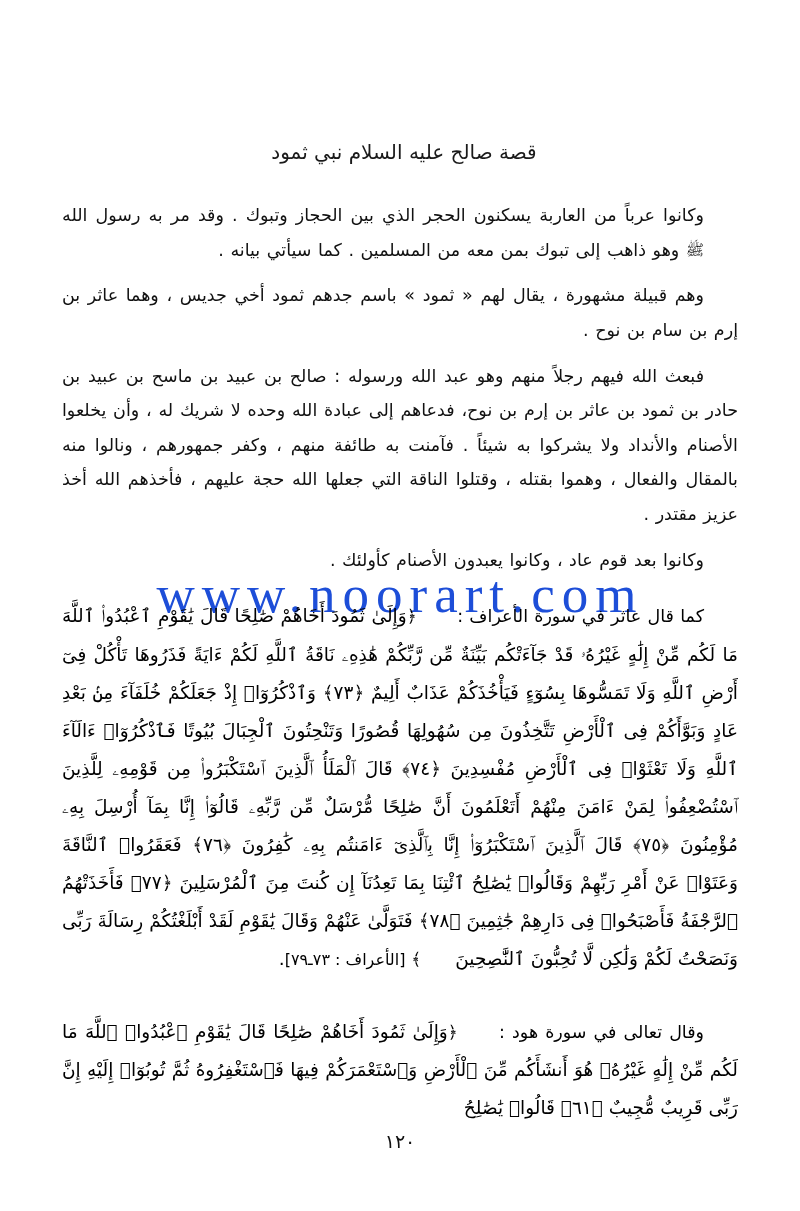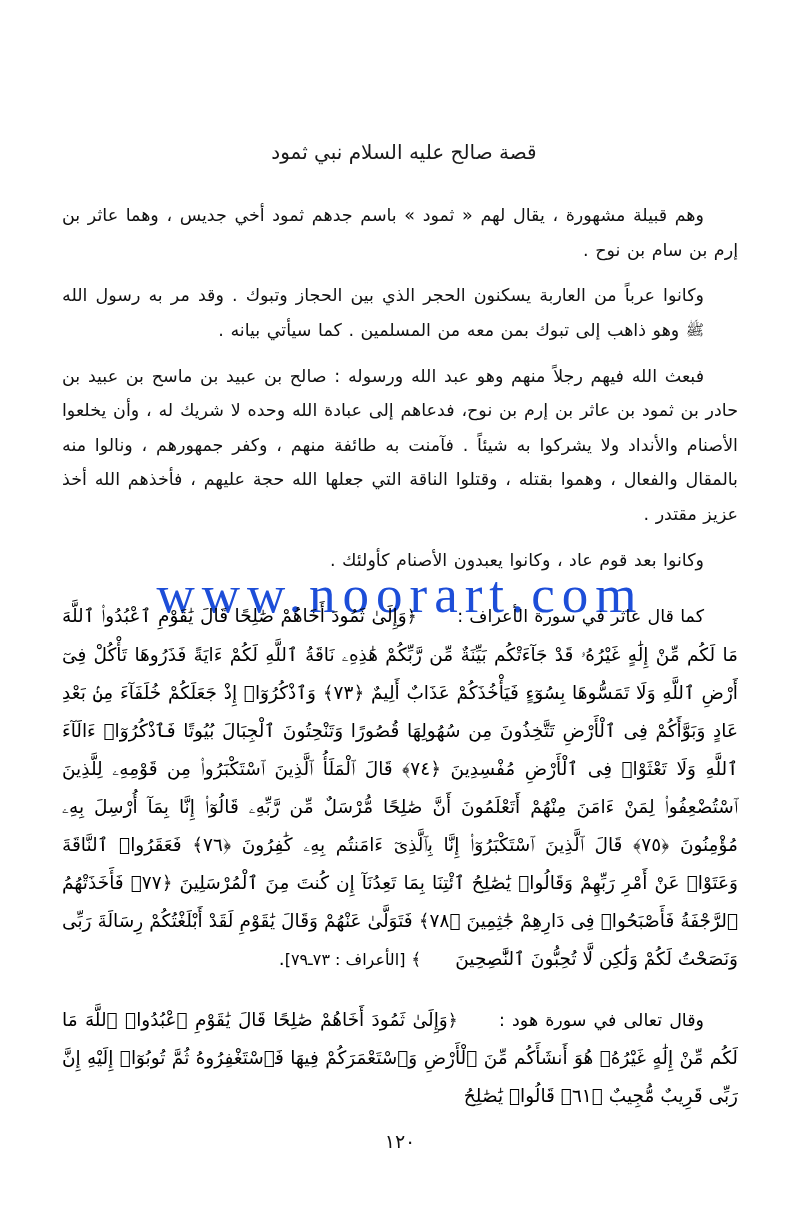--- a/index.html
+++ b/index.html
@@ -119,21 +119,21 @@
   .quran-block .ornament {
     font-size: 17px;
     display: inline-block;
   }
   .quran-ref {
     font-size: 16px;
     white-space: nowrap;
   }
 
   .quran-group-1 { margin-top: 20px; }
-  .quran-group-2 { margin-top: 22px; }
+  .quran-group-2 { margin-top: 34px; }
 
   
   .page-number {
     position: absolute;
     top: 1130px;
     left: 0;
     width: 800px;
     text-align: center;
     font-family: "DejaVu Sans", sans-serif;
     font-size: 19px;
@@ -148,23 +148,23 @@
 <div class="page">
 
   <div class="watermark">www.noorart.com</div>
 
   <div class="content">
 
     <h1 class="chapter-title">قصة صالح عليه السلام نبي ثمود</h1>
 
     <div class="body-block">
 
+      <p class="para"><span>وكانوا عرباً من العاربة يسكنون الحجر الذي بين الحجاز وتبوك .  وقد مر به رسول الله </span><span class="sallam">ﷺ</span><span> وهو ذاهب إلى تبوك بمن معه من المسلمين . كما سيأتي بيانه .</span></p>
+
       <p class="para"><span>وهم قبيلة مشهورة ، يقال لهم « ثمود » باسم جدهم ثمود أخي جديس ، وهما عاثر بن إرم بن سام بن نوح .</span></p>
-
-      <p class="para"><span>وكانوا عرباً من العاربة يسكنون الحجر الذي بين الحجاز وتبوك .  وقد مر به رسول الله </span><span class="sallam">ﷺ</span><span> وهو ذاهب إلى تبوك بمن معه من المسلمين . كما سيأتي بيانه .</span></p>
 
       <p class="para"><span>فبعث الله فيهم رجلاً منهم وهو عبد الله ورسوله :  صالح بن عبيد بن ماسح بن عبيد بن حادر بن ثمود بن عاثر بن إرم بن نوح، فدعاهم إلى عبادة الله وحده لا شريك له ، وأن يخلعوا الأصنام والأنداد ولا يشركوا به شيئاً .  فآمنت به طائفة منهم ، وكفر جمهورهم ، ونالوا منه بالمقال والفعال ، وهموا بقتله ، وقتلوا الناقة التي جعلها الله حجة عليهم ، فأخذهم الله أخذ عزيز مقتدر .</span></p>
 
       <p class="para"><span>وكانوا بعد قوم عاد ، وكانوا يعبدون الأصنام كأولئك .</span></p>
 
       <div class="quran-block quran-group-1"><span class="quran-intro">كما قال عاثر في سورة الأعراف :</span>
         <span class="ornament">﴿</span><span class="ayah">وَإِلَىٰ ثَمُودَ أَخَاهُمْ صَٰلِحًا قَالَ يَٰقَوْمِ ٱعْبُدُوا۟ ٱللَّهَ مَا لَكُم مِّنْ إِلَٰهٍ غَيْرُهُۥ قَدْ جَآءَتْكُم بَيِّنَةٌ مِّن رَّبِّكُمْ هَٰذِهِۦ نَاقَةُ ٱللَّهِ لَكُمْ ءَايَةً فَذَرُوهَا تَأْكُلْ فِىٓ أَرْضِ ٱللَّهِ وَلَا تَمَسُّوهَا بِسُوٓءٍ فَيَأْخُذَكُمْ عَذَابٌ أَلِيمٌ ﴿٧٣﴾ وَٱذْكُرُوٓا۟ إِذْ جَعَلَكُمْ خُلَفَآءَ مِنۢ بَعْدِ عَادٍ وَبَوَّأَكُمْ فِى ٱلْأَرْضِ تَتَّخِذُونَ مِن سُهُولِهَا قُصُورًا وَتَنْحِتُونَ ٱلْجِبَالَ بُيُوتًا فَٱذْكُرُوٓا۟ ءَالَآءَ ٱللَّهِ وَلَا تَعْثَوْا۟ فِى ٱلْأَرْضِ مُفْسِدِينَ ﴿٧٤﴾ قَالَ ٱلْمَلَأُ ٱلَّذِينَ ٱسْتَكْبَرُوا۟ مِن قَوْمِهِۦ لِلَّذِينَ ٱسْتُضْعِفُوا۟ لِمَنْ ءَامَنَ مِنْهُمْ أَتَعْلَمُونَ أَنَّ صَٰلِحًا مُّرْسَلٌ مِّن رَّبِّهِۦ قَالُوٓا۟ إِنَّا بِمَآ أُرْسِلَ بِهِۦ مُؤْمِنُونَ ﴿٧٥﴾ قَالَ ٱلَّذِينَ ٱسْتَكْبَرُوٓا۟ إِنَّا بِٱلَّذِىٓ ءَامَنتُم بِهِۦ كَٰفِرُونَ ﴿٧٦﴾ فَعَقَرُوا۟ ٱلنَّاقَةَ وَعَتَوْا۟ عَنْ أَمْرِ رَبِّهِمْ وَقَالُوا۟ يَٰصَٰلِحُ ٱئْتِنَا بِمَا تَعِدُنَآ إِن كُنتَ مِنَ ٱلْمُرْسَلِينَ ﴿٧٧﴾ فَأَخَذَتْهُمُ ٱلرَّجْفَةُ فَأَصْبَحُوا۟ فِى دَارِهِمْ جَٰثِمِينَ ﴿٧٨﴾ فَتَوَلَّىٰ عَنْهُمْ وَقَالَ يَٰقَوْمِ لَقَدْ أَبْلَغْتُكُمْ رِسَالَةَ رَبِّى وَنَصَحْتُ لَكُمْ وَلَٰكِن لَّا تُحِبُّونَ ٱلنَّٰصِحِينَ</span><span class="ornament">﴾</span>
         <span class="quran-ref">[الأعراف : ٧٣ـ٧٩]</span><span>.</span></div>
 
       <div class="quran-block quran-group-2"><span class="quran-intro">وقال تعالى في سورة هود :</span>

